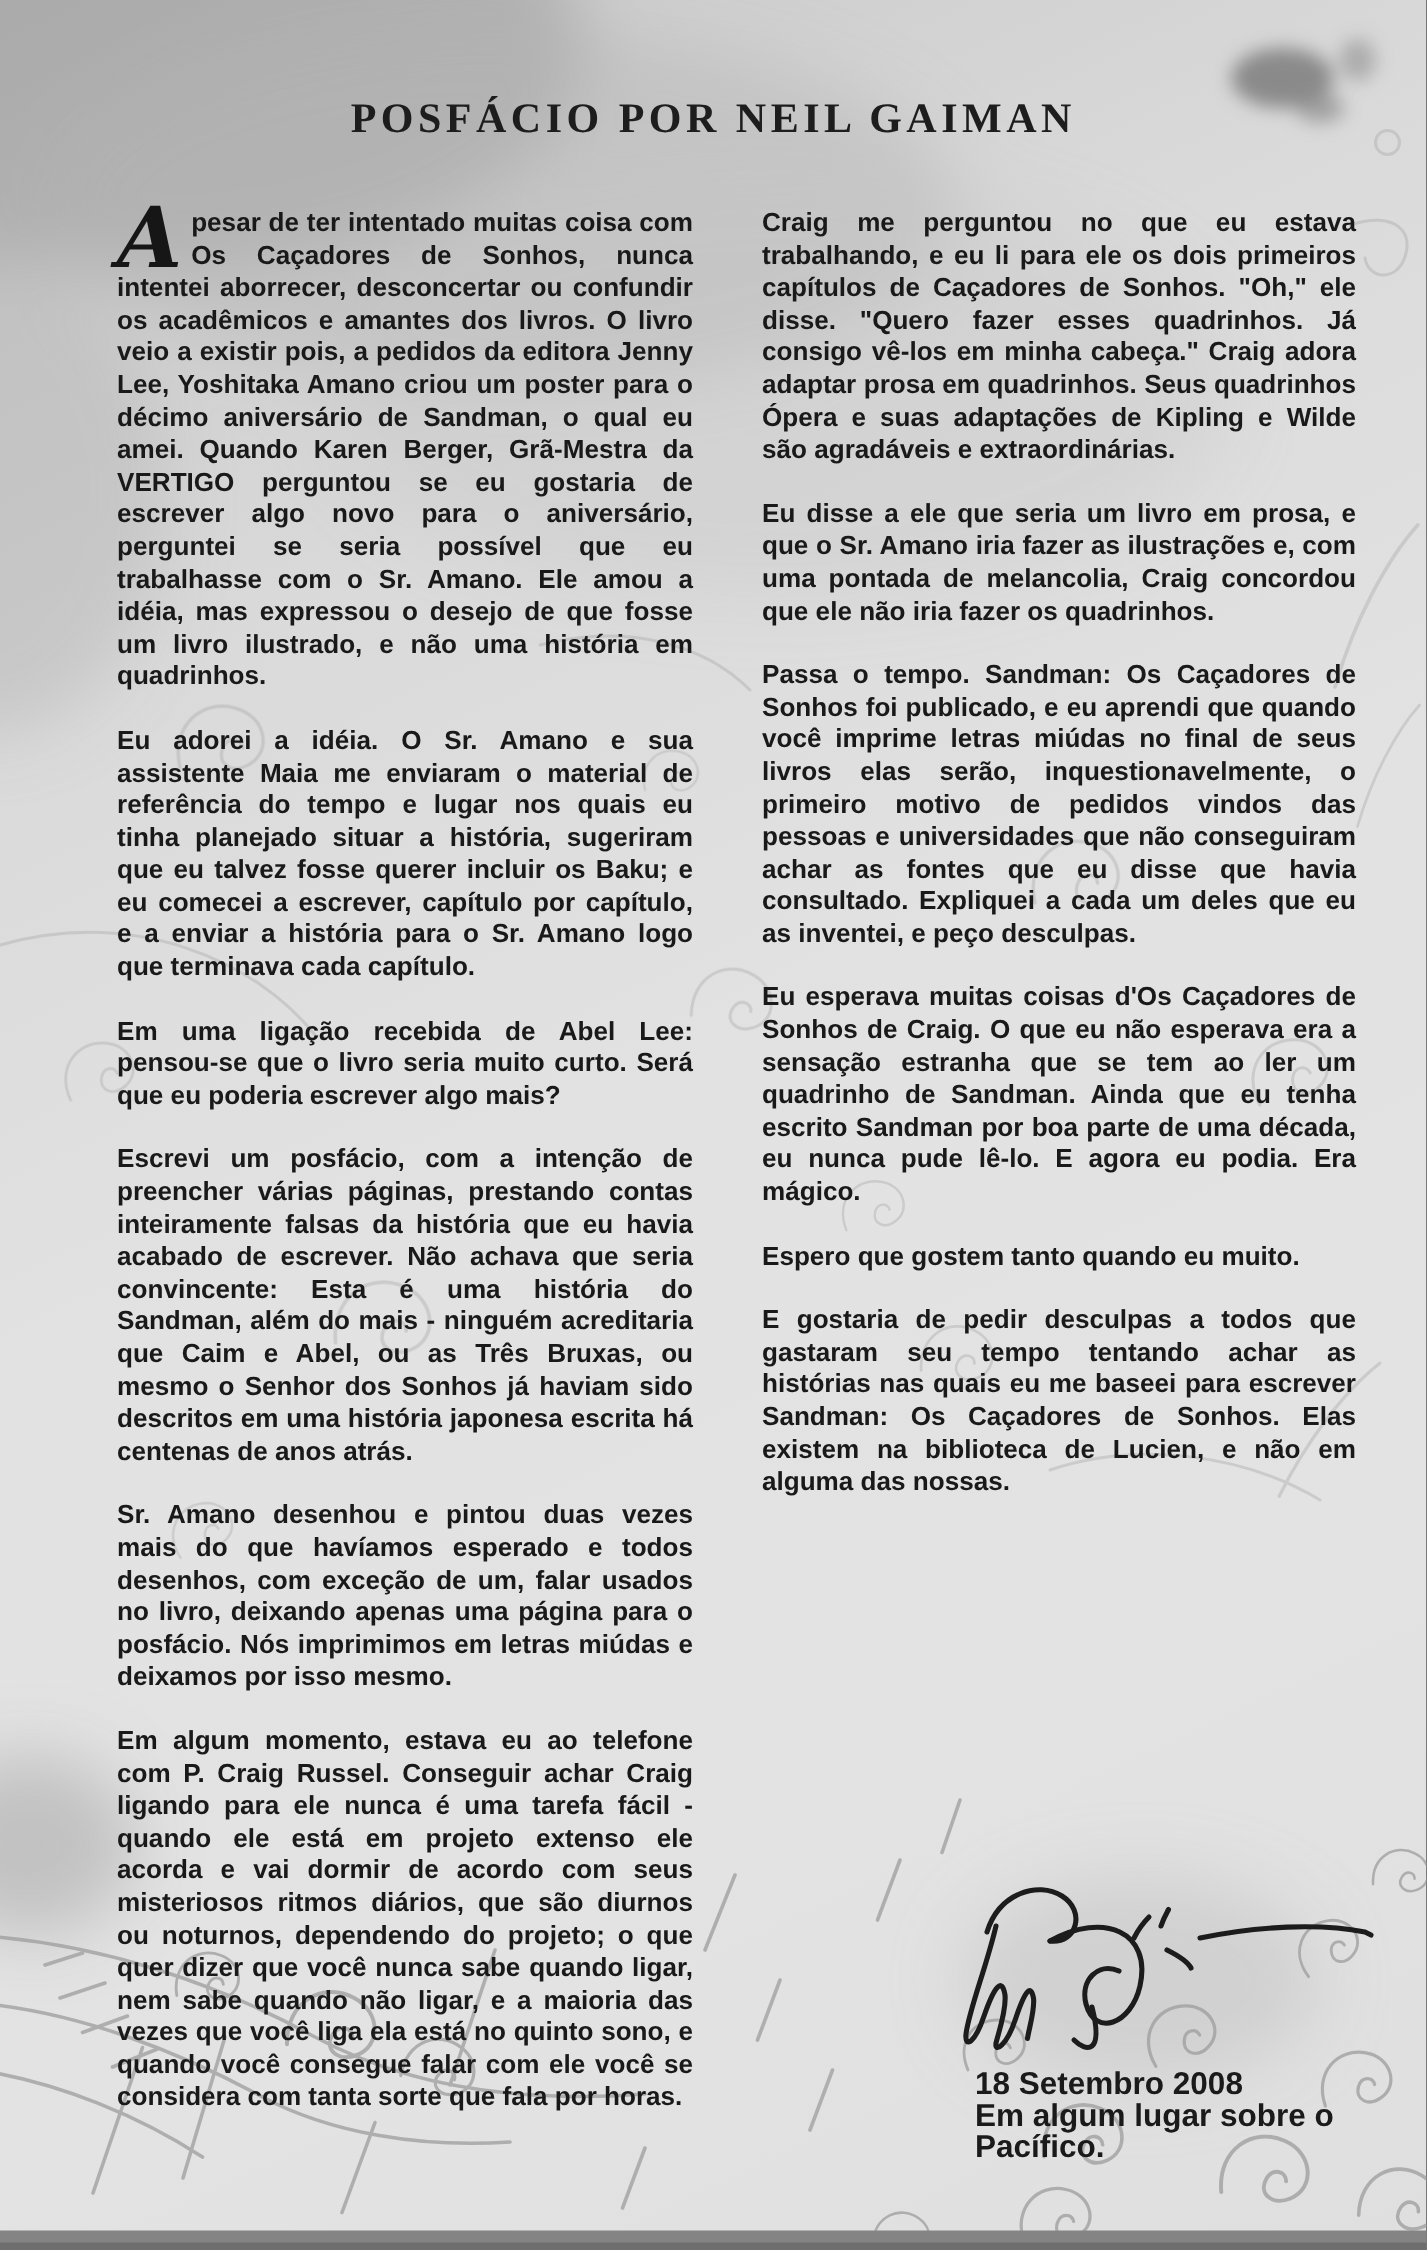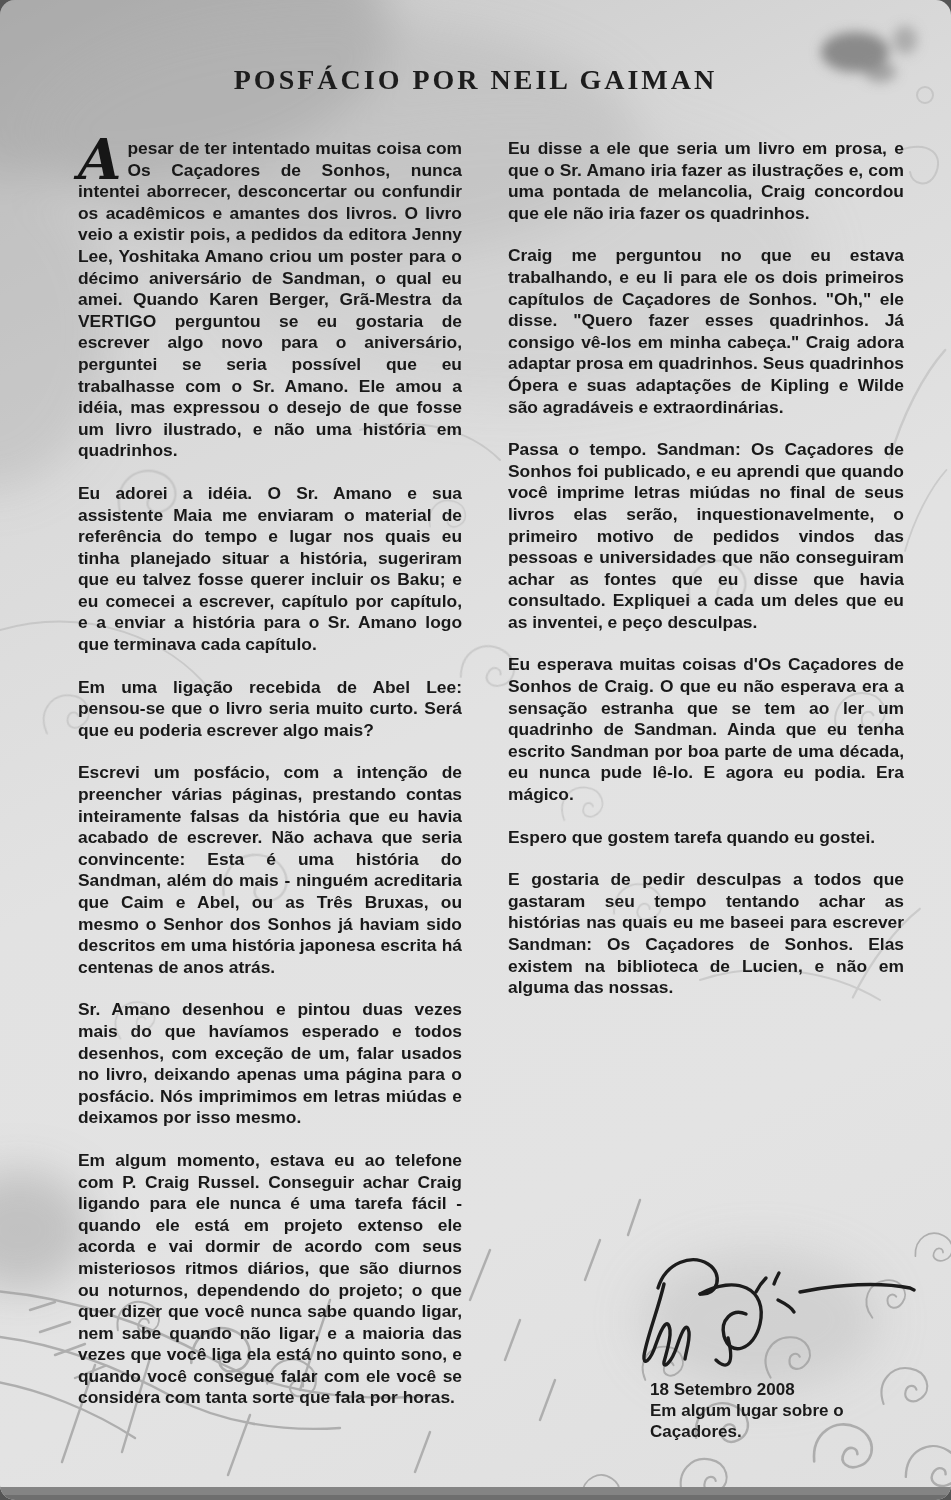--- a/index.html
+++ b/index.html
@@ -3,21 +3,20 @@
 <meta charset="utf-8">
 <style>
   html,body{margin:0;padding:0;background:#555;}
   #page{
     position:relative;
     width:951px;height:1500px;
     margin:0 auto;
     overflow:hidden;
     background:linear-gradient(155deg,#bdbdbd 0%,#cecece 10%,#dadada 26%,#e2e2e2 48%,#e3e3e3 75%,#dfdfdf 100%);
     font-family:"Liberation Sans",sans-serif;
-    border-radius:15px;
   }
   svg.bg{position:absolute;left:0;top:0;width:951px;height:1500px;pointer-events:none;}
   .title{
     position:absolute;top:64px;left:0;right:0;
     text-align:center;
     font-family:"Liberation Serif","DejaVu Serif",serif;
     font-weight:700;font-size:28px;letter-spacing:3px;
     color:#1d1d1d;
   }
   .columns{
@@ -36,21 +35,21 @@
     padding:2px 6px 0 0;margin-top:-2px;
     color:#161616;
   }
   .colophon{
     position:absolute;left:608px;top:1248px;width:330px;
     color:#1a1a1a;
   }
   .colophon .sig{display:block;margin-left:20px;}
   .colophon .dateblock{
     margin:6px 0 0 42px;
-    font-size:17px;line-height:21px;font-weight:700;
+    font-size:21px;line-height:21px;font-weight:700;
   }
 </style>
 </head>
 <body>
 
 <div id="page">
 
   <svg class="bg" viewBox="0 0 951 1500" aria-hidden="true">
     <defs>
       <filter id="soft" x="-60%" y="-60%" width="220%" height="220%">
@@ -137,40 +136,40 @@
   <div class="columns">
     <div class="col col-left">
       <p><span class="dropcap">A</span><span>pesar de ter intentado muitas coisa com Os Caçadores de Sonhos, nunca intentei aborrecer, desconcertar ou confundir os acadêmicos e amantes dos livros. O livro veio a existir pois, a pedidos da editora Jenny Lee, Yoshitaka Amano criou um poster para o décimo aniversário de Sandman, o qual eu amei. Quando Karen Berger, Grã-Mestra da VERTIGO perguntou se eu gostaria de escrever algo novo para o aniversário, perguntei se seria possível que eu trabalhasse com o Sr. Amano. Ele amou a idéia, mas expressou o desejo de que fosse um livro ilustrado, e não uma história em quadrinhos.</span></p>
       <p>Eu adorei a idéia. O Sr. Amano e sua assistente Maia me enviaram o material de referência do tempo e lugar nos quais eu tinha planejado situar a história, sugeriram que eu talvez fosse querer incluir os Baku; e eu comecei a escrever, capítulo por capítulo, e a enviar a história para o Sr. Amano logo que terminava cada capítulo.</p>
       <p>Em uma ligação recebida de Abel Lee: pensou-se que o livro seria muito curto. Será que eu poderia escrever algo mais?</p>
       <p>Escrevi um posfácio, com a intenção de preencher várias páginas, prestando contas inteiramente falsas da história que eu havia acabado de escrever. Não achava que seria convincente: Esta é uma história do Sandman, além do mais - ninguém acreditaria que Caim e Abel, ou as Três Bruxas, ou mesmo o Senhor dos Sonhos já haviam sido descritos em uma história japonesa escrita há centenas de anos atrás.</p>
       <p>Sr. Amano desenhou e pintou duas vezes mais do que havíamos esperado e todos desenhos, com exceção de um, falar usados no livro, deixando apenas uma página para o posfácio. Nós imprimimos em letras miúdas e deixamos por isso mesmo.</p>
       <p>Em algum momento, estava eu ao telefone com P. Craig Russel. Conseguir achar Craig ligando para ele nunca é uma tarefa fácil - quando ele está em projeto extenso ele acorda e vai dormir de acordo com seus misteriosos ritmos diários, que são diurnos ou noturnos, dependendo do projeto; o que quer dizer que você nunca sabe quando ligar, nem sabe quando não ligar, e a maioria das vezes que você liga ela está no quinto sono, e quando você consegue falar com ele você se considera com tanta sorte que fala por horas.</p>
     </div>
     <div class="col col-right">
+      <p>Craig me perguntou no que eu estava trabalhando, e eu li para ele os dois primeiros capítulos de Caçadores de Sonhos. "Oh," ele disse. "Quero fazer esses quadrinhos. Já consigo vê-los em minha cabeça." Craig adora adaptar prosa em quadrinhos. Seus quadrinhos Ópera e suas adaptações de Kipling e Wilde são agradáveis e extraordinárias.</p>
       <p>Eu disse a ele que seria um livro em prosa, e que o Sr. Amano iria fazer as ilustrações e, com uma pontada de melancolia, Craig concordou que ele não iria fazer os quadrinhos.</p>
-      <p>Craig me perguntou no que eu estava trabalhando, e eu li para ele os dois primeiros capítulos de Caçadores de Sonhos. "Oh," ele disse. "Quero fazer esses quadrinhos. Já consigo vê-los em minha cabeça." Craig adora adaptar prosa em quadrinhos. Seus quadrinhos Ópera e suas adaptações de Kipling e Wilde são agradáveis e extraordinárias.</p>
       <p>Passa o tempo. Sandman: Os Caçadores de Sonhos foi publicado, e eu aprendi que quando você imprime letras miúdas no final de seus livros elas serão, inquestionavelmente, o primeiro motivo de pedidos vindos das pessoas e universidades que não conseguiram achar as fontes que eu disse que havia consultado. Expliquei a cada um deles que eu as inventei, e peço desculpas.</p>
       <p>Eu esperava muitas coisas d'Os Caçadores de Sonhos de Craig. O que eu não esperava era a sensação estranha que se tem ao ler um quadrinho de Sandman. Ainda que eu tenha escrito Sandman por boa parte de uma década, eu nunca pude lê-lo. E agora eu podia. Era mágico.</p>
-      <p>Espero que gostem tarefa quando eu gostei.</p>
+      <p>Espero que gostem tanto quando eu muito.</p>
       <p>E gostaria de pedir desculpas a todos que gastaram seu tempo tentando achar as histórias nas quais eu me baseei para escrever Sandman: Os Caçadores de Sonhos. Elas existem na biblioteca de Lucien, e não em alguma das nossas.</p>
     </div>
   </div>
 
   <div class="colophon">
     <svg class="sig" width="290" height="125" viewBox="0 0 290 125" aria-hidden="true">
       <g stroke="#1c1c1c" stroke-width="3.4" fill="none" stroke-linecap="round" stroke-linejoin="round">
         <path d="M36 36 C30 62 18 92 16 108 C15 118 22 114 28 96 C35 76 40 70 42 82 C43 92 38 106 36 114 C35 121 43 116 49 98 C55 80 59 74 61 84 C62 92 58 104 57 111"></path>
         <path d="M30 40 C38 14 64 6 80 16 C96 26 90 48 72 46"></path>
         <path d="M72 46 C108 26 140 40 132 76 C126 102 102 110 96 88 C92 72 104 60 118 66"></path>
         <path d="M100 90 C108 122 96 120 88 112"></path>
         <path d="M128 44 C132 36 136 32 138 30 M146 36 C148 30 150 27 151 25"></path>
         <path d="M150 52 C158 56 164 60 166 64"></path>
         <path d="M172 44 C210 36 252 34 282 40 L286 42"></path>
       </g>
     </svg>
     <div class="dateblock">
       <div>18 Setembro 2008</div>
-      <div>Em algum lugar sobre o Caçadores.</div>
+      <div>Em algum lugar sobre o Pacífico.</div>
     </div>
   </div>
 
 </div>
 
 </body></html>

